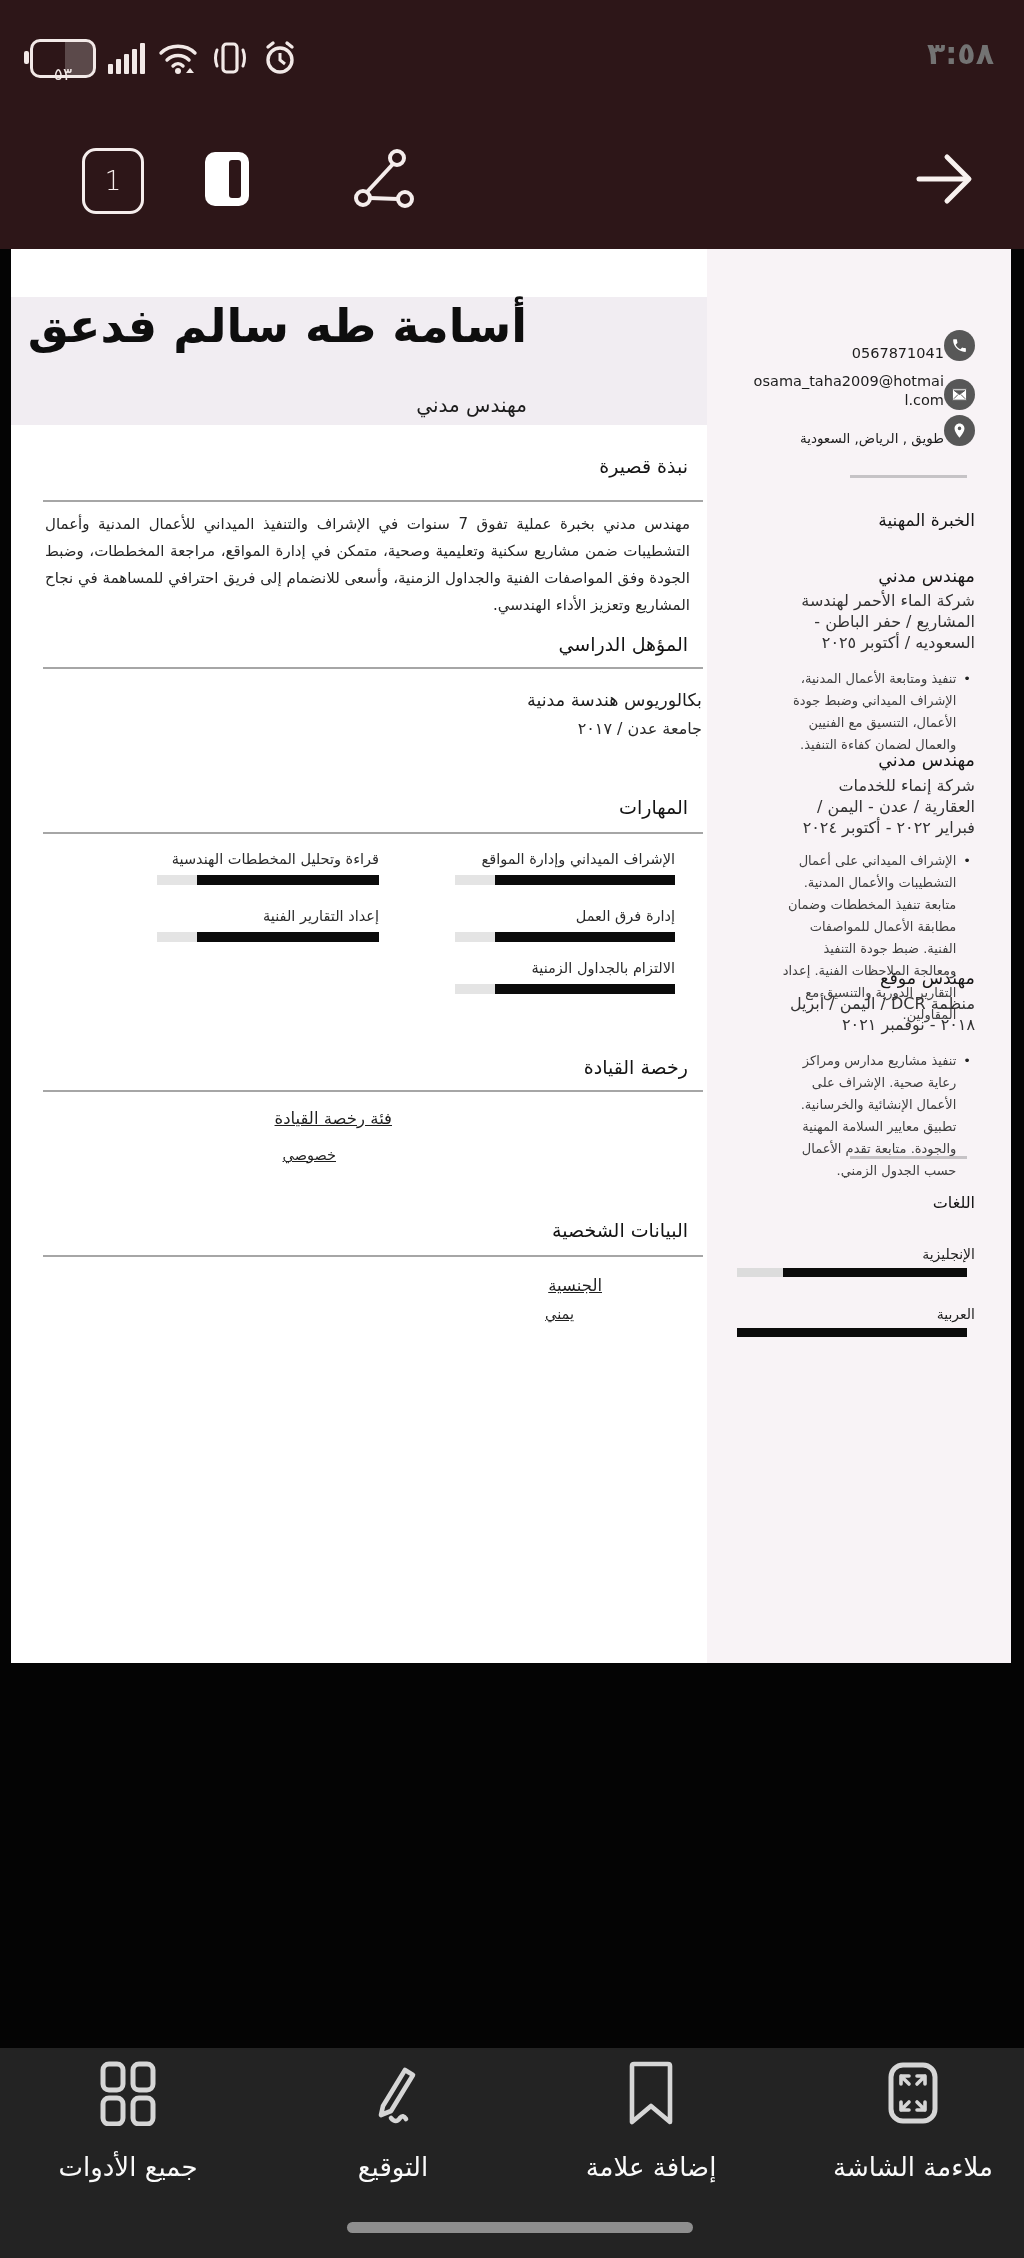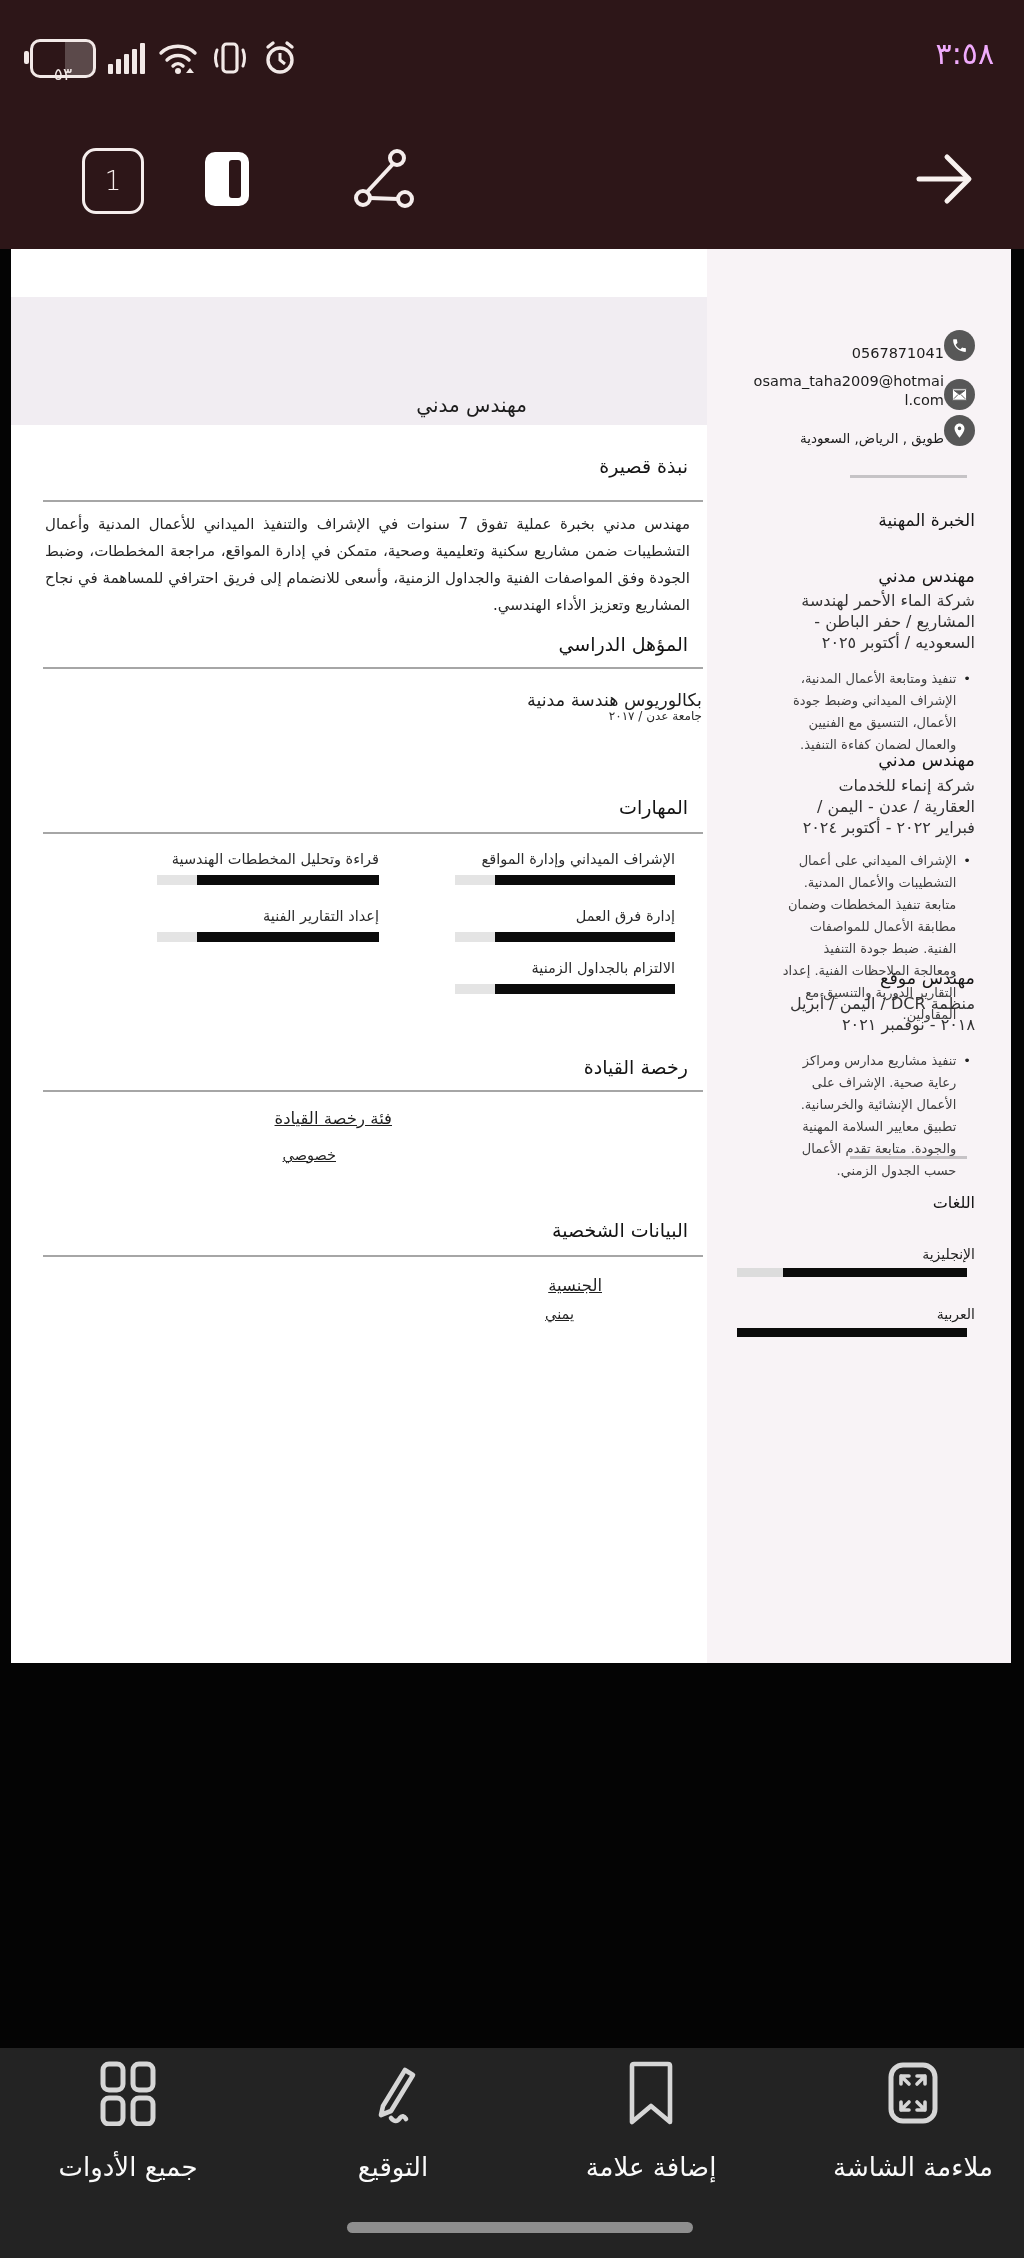--- a/index.html
+++ b/index.html
@@ -1,20 +1,20 @@
 <!DOCTYPE html>
 <html lang="ar"><head>
 <meta charset="utf-8">
 <style>
   html,body{margin:0;padding:0;background:#000;}
   .screen{position:relative;width:1024px;height:2258px;background:#040404;overflow:hidden;
           font-family:"DejaVu Sans",sans-serif;-webkit-font-smoothing:antialiased;}
   
   .appbar{position:absolute;top:0;left:0;width:1024px;height:249px;background:#2d1618;color:#f2e9e7;}
-  .time{position:absolute;top:36px;right:30px;font-size:30px;letter-spacing:1px;color:#f0abfc;}
+  .time{position:absolute;top:36px;right:30px;font-size:30px;letter-spacing:1px;color:#737373;font-weight:bold;}
   .statusicons{position:absolute;top:40px;left:30px;display:flex;align-items:center;gap:12px;height:36px;}
   .batt{position:relative;width:60px;height:33px;border:3px solid #f2e9e7;border-radius:10px;display:flex;align-items:center;justify-content:center;}
   .batt .nub{position:absolute;left:-9px;top:9px;width:5px;height:13px;background:#f2e9e7;border-radius:2px;}
   .batt .lvl{font-size:17px;line-height:1;color:#f2e9e7;z-index:2;margin-top:32px;}
   .batt .half{position:absolute;right:0;top:0;bottom:0;width:46%;background:rgba(255,255,255,.22);border-radius:0 7px 7px 0;}
   .sig{display:flex;align-items:flex-end;gap:3px;height:31px;}
   .sig i{display:block;width:5px;background:#f2e9e7;border-radius:1px;}
   .svgico{display:block;}
   
   .pagebox{position:absolute;left:82px;top:148px;width:56px;height:60px;border:3px solid #f5edec;border-radius:14px;
@@ -27,21 +27,21 @@
   .page{position:absolute;left:11px;top:249px;width:1000px;height:1414px;background:#ffffff;direction:rtl;}
   .maincol{position:absolute;left:0;top:0;width:696px;height:100%;}
   .sidecol{position:absolute;right:0;top:0;width:304px;height:100%;background:#f8f3f6;}
   .band{position:absolute;left:0;top:48px;width:696px;height:128px;background:#f1edf2;}
   .name{position:absolute;top:2px;right:180px;font-size:46px;font-weight:bold;color:#0e0e0e;white-space:nowrap;}
   .subtitle{position:absolute;bottom:8px;right:180px;font-size:20px;color:#1c1c1c;white-space:nowrap;}
   .sech{position:absolute;right:19px;font-size:19px;color:#141414;white-space:nowrap;}
   .mhr{position:absolute;left:32px;width:660px;border-top:2px solid #a6a6a6;height:0;}
   .summary{position:absolute;top:262px;right:17px;left:34px;font-size:15px;line-height:27px;color:#262626;text-align:justify;}
   .edu1{position:absolute;top:441px;right:5px;font-size:17.5px;color:#1d1d1d;}
-  .edu2{position:absolute;top:460px;right:5px;font-size:12px;color:#2a2a2a;}
+  .edu2{position:absolute;top:470px;right:5px;font-size:16px;color:#2a2a2a;}
   .sklabel{position:absolute;font-size:14.5px;color:#2b2b2b;white-space:nowrap;}
   .skbar{position:absolute;height:10px;background:#e4e4e4;}
   .skbar .fill{position:absolute;right:0;top:0;bottom:0;background:#0b0b0b;}
   .fld{position:absolute;white-space:nowrap;color:#1f1f1f;text-decoration:underline;}
   
   .crow{position:absolute;right:36px;display:flex;direction:rtl;align-items:flex-end;}
   .cico{width:31px;height:31px;border-radius:50%;background:#575757;flex:0 0 auto;display:flex;align-items:center;justify-content:center;}
   .ctxt{font-size:14.5px;color:#1d1d1d;text-align:right;direction:ltr;}
   .ctxt.em{width:196px;word-break:break-all;line-height:19px;}
   .sdiv{position:absolute;right:44px;width:117px;height:3px;background:#c6c3c6;}
@@ -190,20 +190,21 @@
       </div>
 
       <div class="lglabel" style="top:1057px">العربية</div>
       <div class="lgbar" style="top:1079px">
         <span class="fill" style="width: 100%;"></span>
       </div>
     </div>
 
     <div class="maincol">
       <div class="band">
+        <div class="name">أسامة طه سالم فدعق</div>
         <div class="subtitle">مهندس مدني</div>
       </div>
 
       <div class="sech" style="top:206px">نبذة قصيرة</div>
       <div class="mhr" style="top:251px"></div>
       <div class="summary">مهندس مدني بخبرة عملية تفوق 7 سنوات في الإشراف والتنفيذ الميداني للأعمال المدنية وأعمال التشطيبات ضمن مشاريع سكنية وتعليمية وصحية، متمكن في إدارة المواقع، مراجعة المخططات، وضبط الجودة وفق المواصفات الفنية والجداول الزمنية، وأسعى للانضمام إلى فريق احترافي للمساهمة في نجاح المشاريع وتعزيز الأداء الهندسي.</div>
 
       <div class="sech" style="top:384px">المؤهل الدراسي</div>
       <div class="mhr" style="top:418px"></div>
       <div class="edu1">بكالوريوس هندسة مدنية</div>

